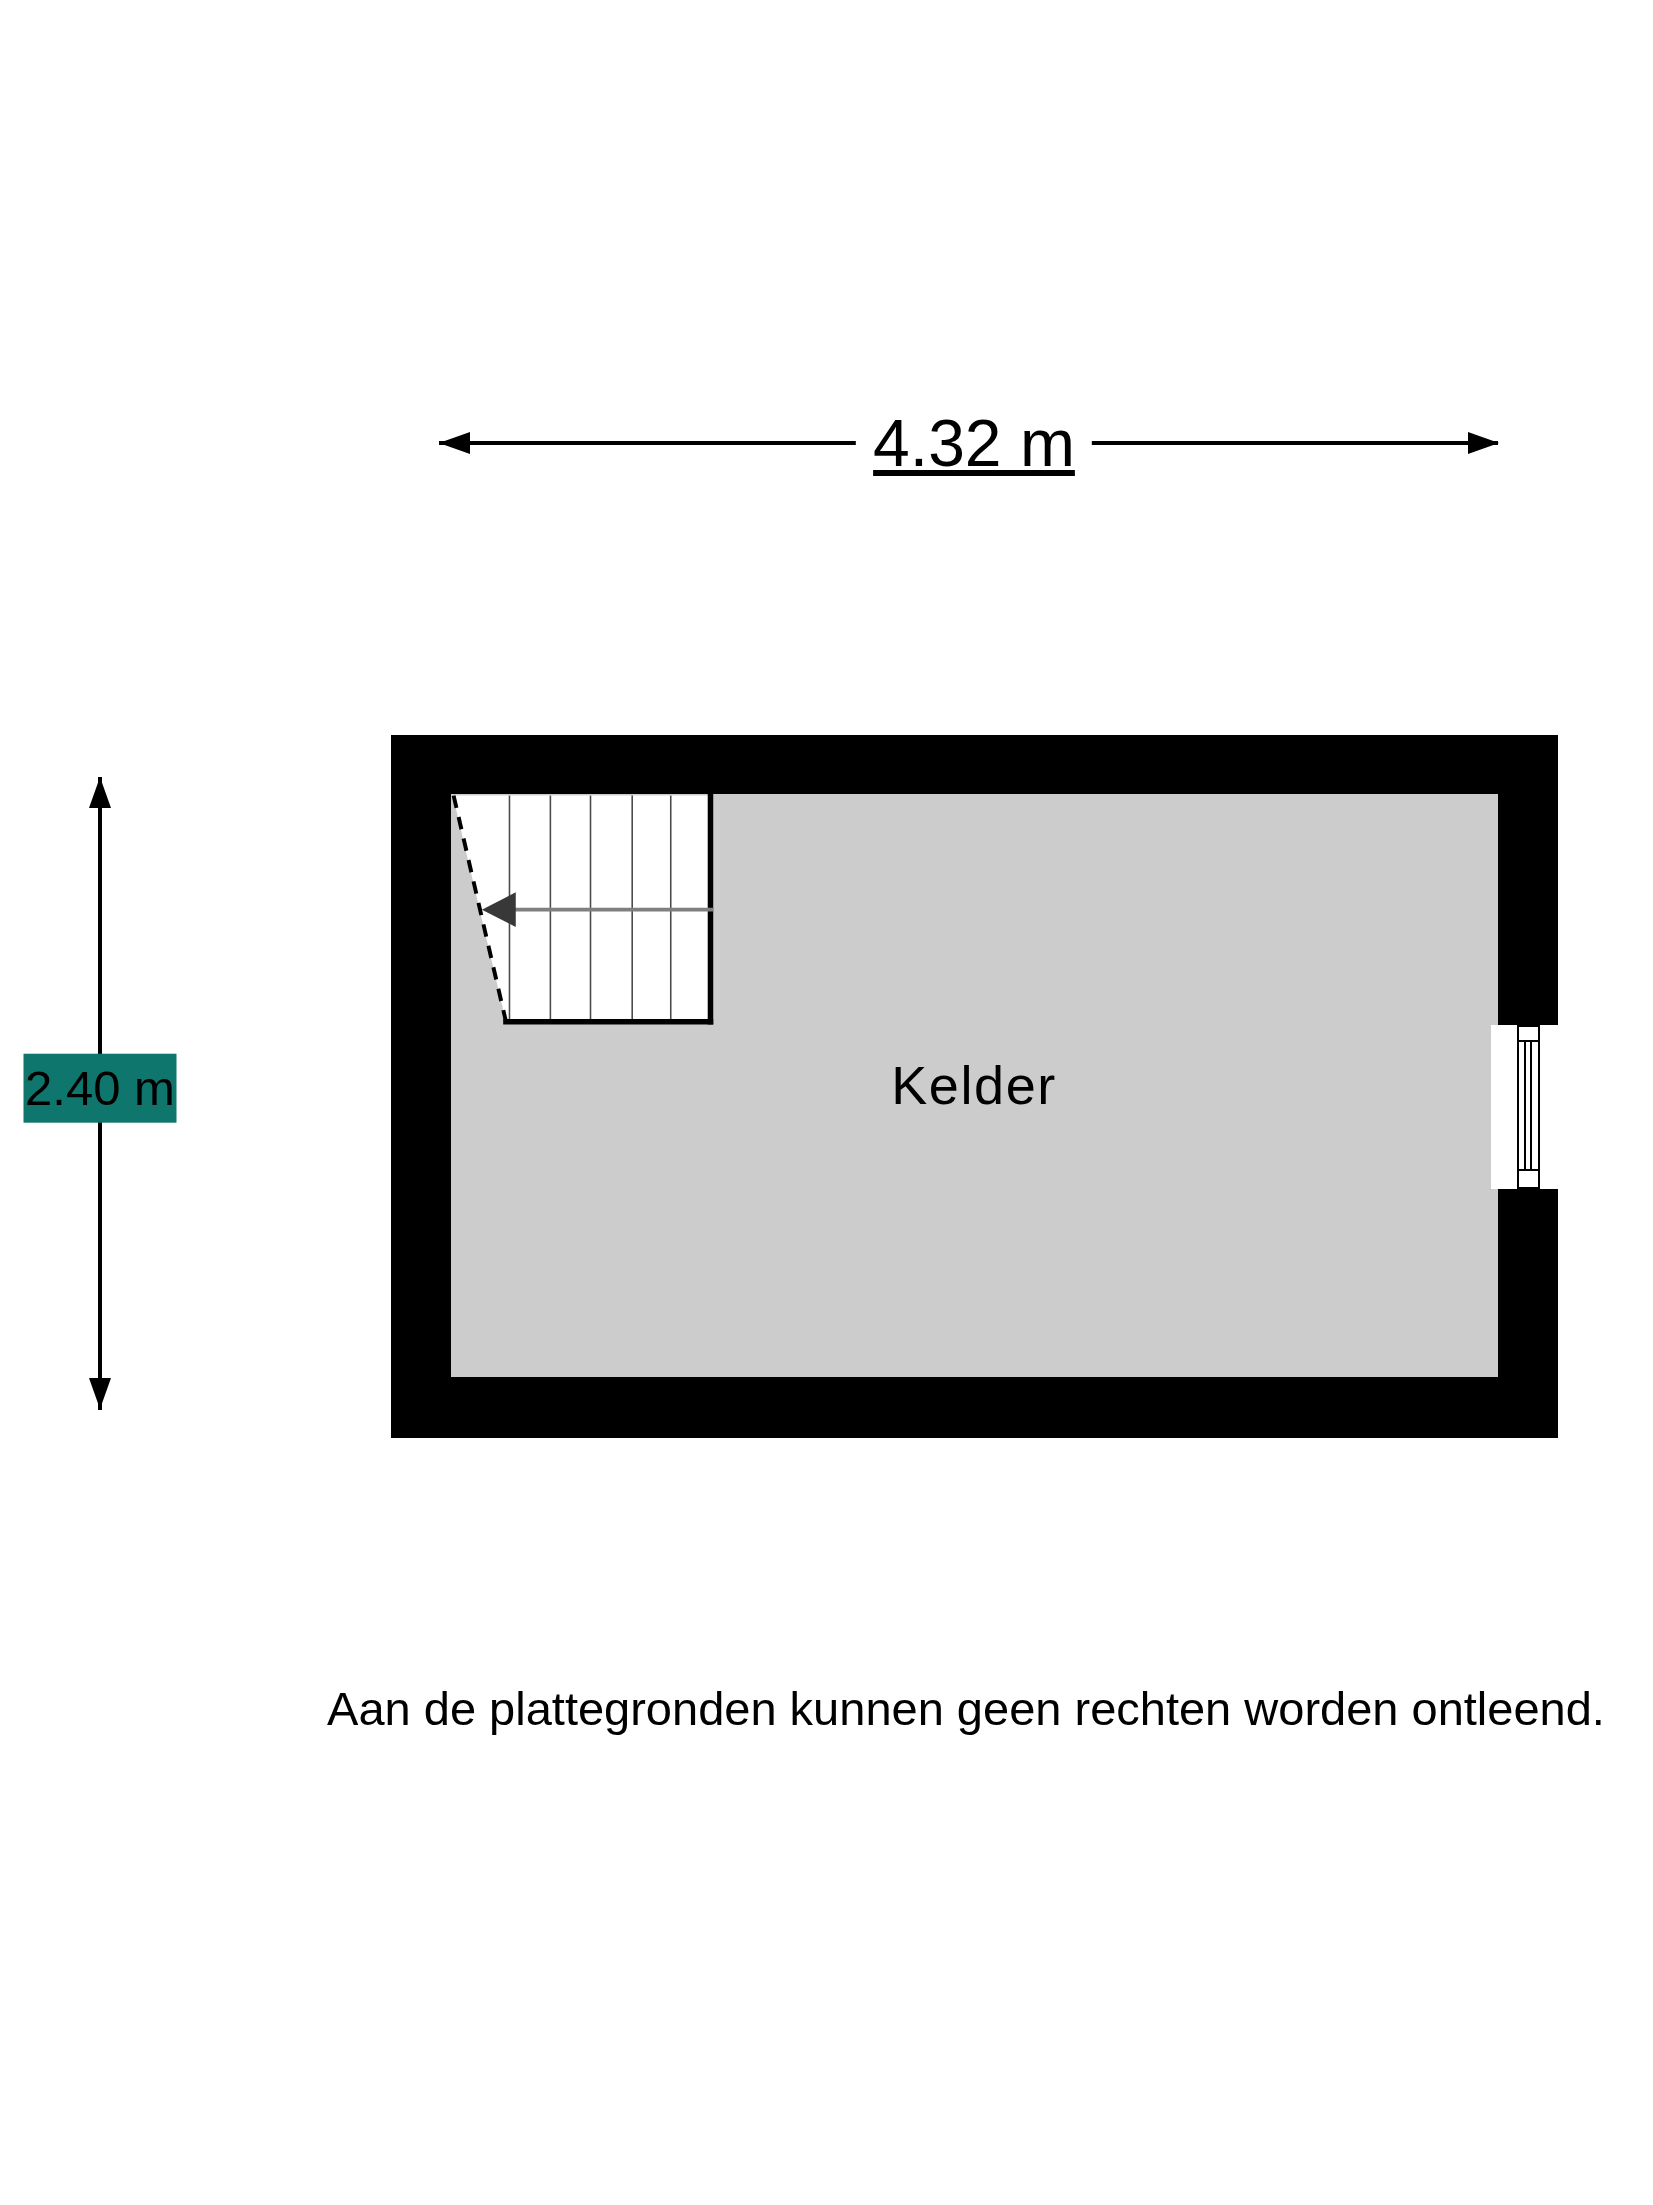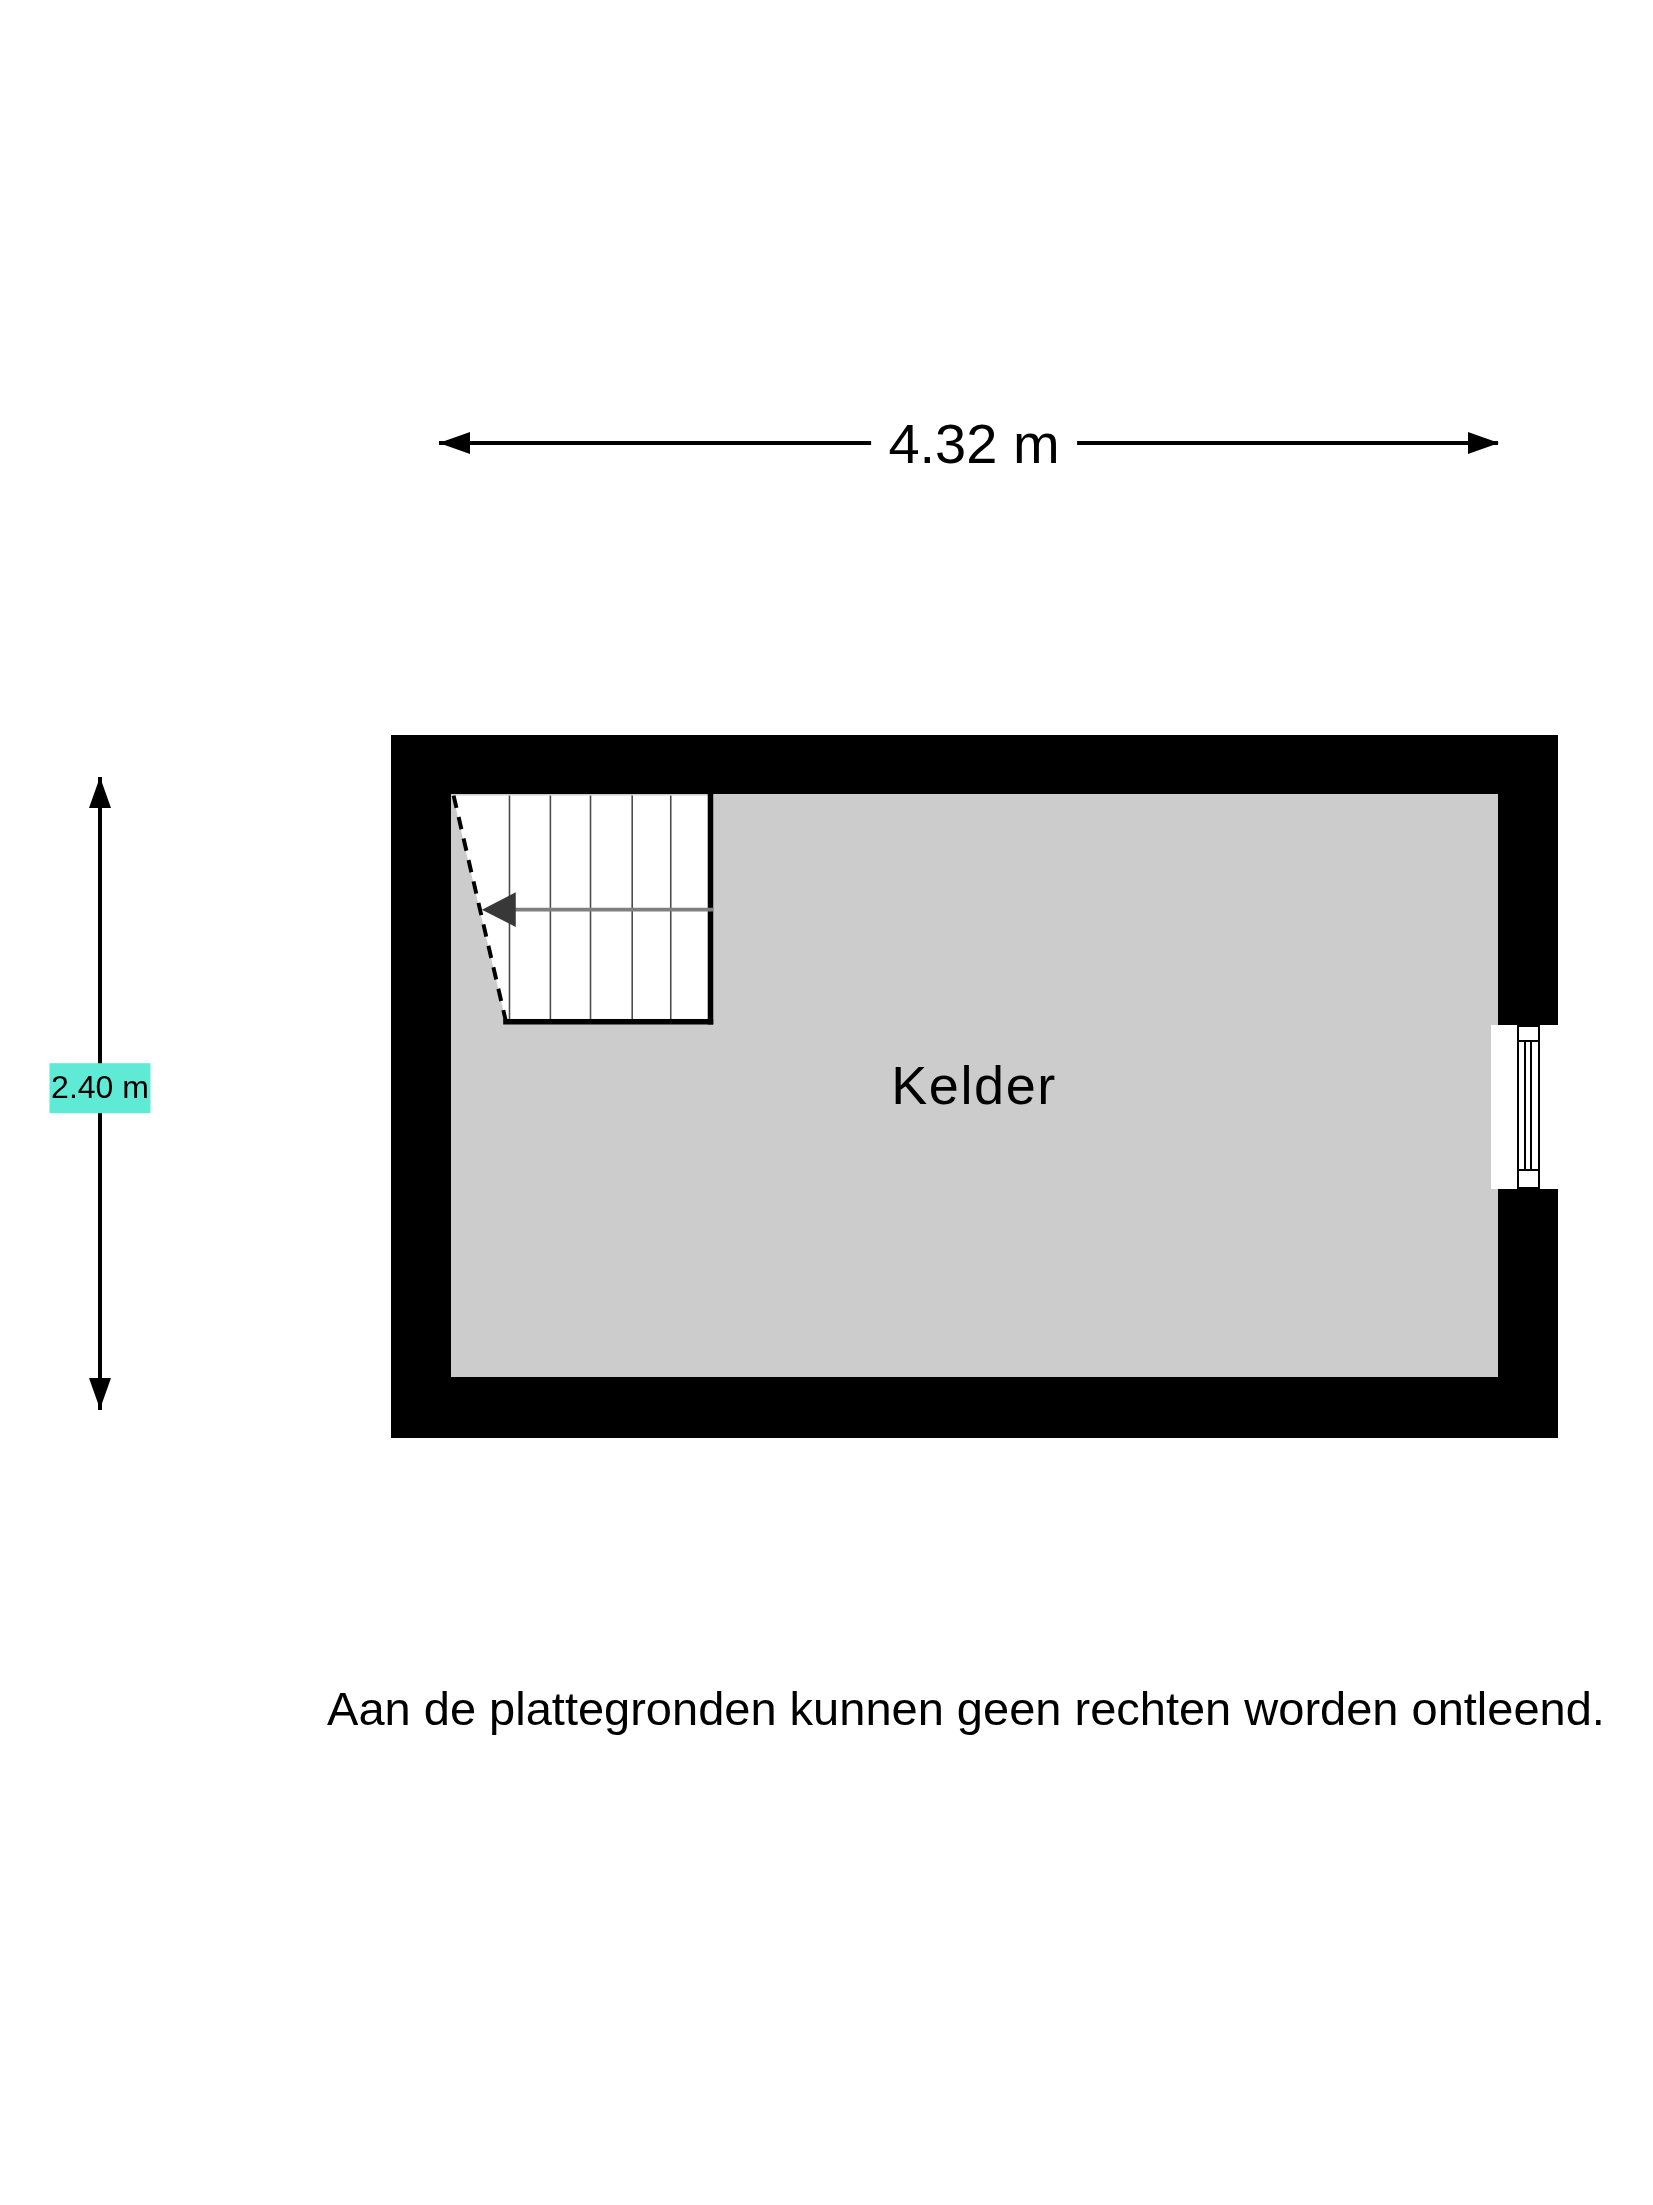--- a/index.html
+++ b/index.html
@@ -17,32 +17,32 @@
 
   
   #dimh-line{left:439px;top:441px;width:1059px;height:3.9px;background:#000;}
   #dimh-ah-left{left:439px;top:432px;width:0;height:0;
     border-top:11px solid transparent;border-bottom:11px solid transparent;
     border-right:31.5px solid #000;}
   #dimh-ah-right{left:1468px;top:432px;width:0;height:0;
     border-top:11px solid transparent;border-bottom:11px solid transparent;
     border-left:31.5px solid #000;}
   #dim-width-label{left:974px;top:443px;transform:translate(-50%,-50%);
-    font-size:56px;background:#fff;padding:0 17.3px;white-space:nowrap;}
+    font-size:66px;background:#fff;padding:0 17.3px;white-space:nowrap;text-decoration:underline;}
 
   
   #dimv-line{left:98px;top:777px;width:3.9px;height:633px;background:#000;}
   #dimv-ah-top{left:89px;top:777px;width:0;height:0;
     border-left:11px solid transparent;border-right:11px solid transparent;
     border-bottom:31.5px solid #000;}
   #dimv-ah-bottom{left:89px;top:1378px;width:0;height:0;
     border-left:11px solid transparent;border-right:11px solid transparent;
     border-top:31.5px solid #000;}
   #dim-height-label{left:100px;top:1088px;transform:translate(-50%,-50%);
-    font-size:32px;background:#5eead4;padding:6.3px 1.6px;white-space:nowrap;}
+    font-size:49px;background:#0f766e;padding:6.3px 1.6px;white-space:nowrap;}
 
   
   #wall{left:391px;top:735px;width:1167px;height:703px;background:var(--wall);}
   #floor{left:451px;top:794px;width:1047px;height:583px;background:var(--floor);}
   #room-label{left:974px;top:1085px;transform:translate(-50%,-50%);
     font-size:54px;letter-spacing:1.6px;white-space:nowrap;}
 
   
   #stairs{left:451px;top:794px;width:268px;height:236px;}
   #stairs .stair-floor{fill:#ffffff;stroke:none;}

